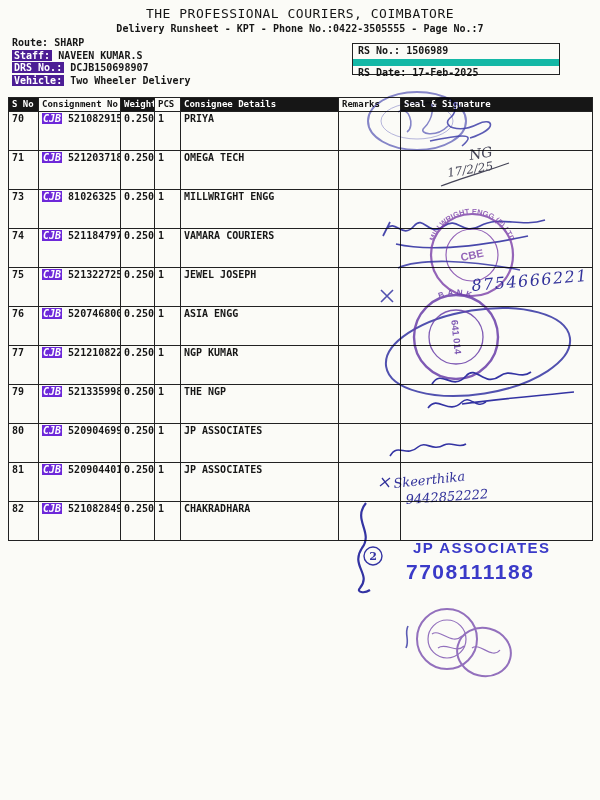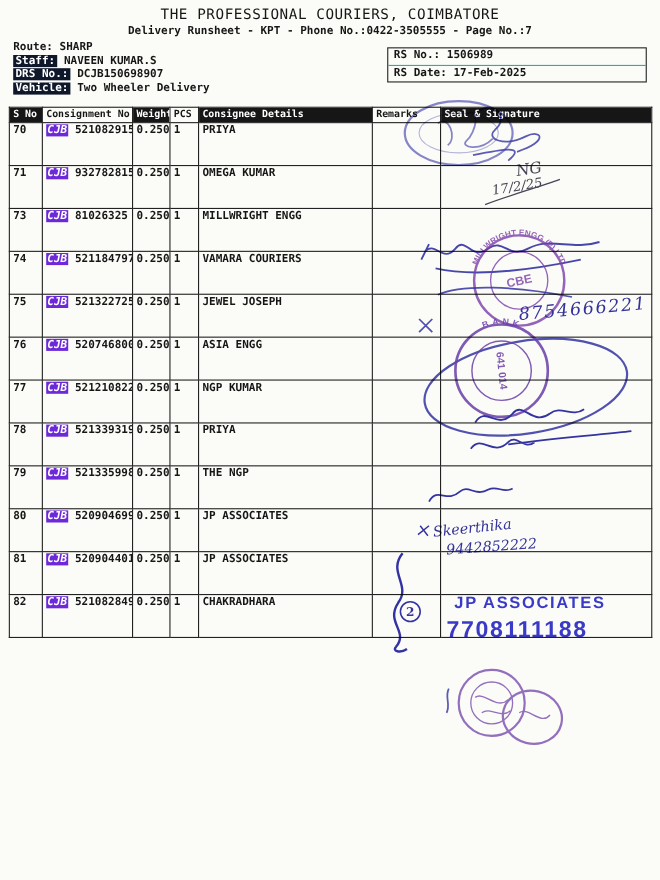--- a/index.html
+++ b/index.html
@@ -18,28 +18,28 @@
     text-align:center; font-size:13px; font-weight:normal; letter-spacing:.5px;
   }
   .subtitle {
     position:absolute; top:23px; left:0; width:100%;
     text-align:center; font-size:10px; font-weight:bold;
   }
   .meta {
     position:absolute; left:12px; top:37px;
     font-size:10px; font-weight:bold; line-height:12.5px;
   }
-  .lab-inv { background:#0f172a; color:#fff; padding:0 2px; }
+  .lab-inv { background:#4c1d95; color:#fff; padding:0 2px; }
   .rsbox {
-    position:absolute; left:352px; top:43px; width:236px;
+    position:absolute; left:352px; top:43px; width:208px;
     border:1px solid #222; font-size:10px; font-weight:bold;
     background:#fbfbf7;
   }
   .rsbox .r { padding:1px 5px; height:15px; }
-  .rsbox .r + .r { border-top:1px solid #14b8a6; }
+  .rsbox .r + .r { border-top:7px solid #14b8a6; }
   table.main {
     position:absolute; left:8px; top:97px; width:584px;
     border-collapse:collapse; table-layout:fixed;
   }
   th, td { border:1px solid #222; padding:1px 3px; vertical-align:top; text-align:left; overflow:hidden; }
   th { font-size:9px; height:14px; font-weight:bold; white-space:nowrap; }
   th.inv { background:#161616; color:#fff; }
   td { height:39px; font-size:10px; font-weight:bold; white-space:nowrap; }
   .cjb { background:#6d28d9; color:#fff; padding:0 1px;font-style:italic; }
   .overlay {
@@ -93,24 +93,24 @@
           <td>70</td>
           <td><span class="cjb">CJB</span> <span>521082915</span></td>
           <td>0.250</td>
           <td>1</td>
           <td>PRIYA</td>
           <td></td>
           <td></td>
         </tr>
       <tr>
           <td>71</td>
-          <td><span class="cjb">CJB</span> <span>932782815</span></td>
-          <td>0.250</td>
-          <td>1</td>
-          <td>OMEGA KUMAR</td>
+          <td><span class="cjb">CJB</span> <span>521203718</span></td>
+          <td>0.250</td>
+          <td>1</td>
+          <td>OMEGA TECH</td>
           <td></td>
           <td></td>
         </tr>
       <tr>
           <td>73</td>
           <td><span class="cjb">CJB</span> <span>81026325</span></td>
           <td>0.250</td>
           <td>1</td>
           <td>MILLWRIGHT ENGG</td>
           <td></td>
@@ -142,29 +142,20 @@
           <td>ASIA ENGG</td>
           <td></td>
           <td></td>
         </tr>
       <tr>
           <td>77</td>
           <td><span class="cjb">CJB</span> <span>521210822</span></td>
           <td>0.250</td>
           <td>1</td>
           <td>NGP KUMAR</td>
-          <td></td>
-          <td></td>
-        </tr>
-      <tr>
-          <td>78</td>
-          <td><span class="cjb">CJB</span> <span>521339319</span></td>
-          <td>0.250</td>
-          <td>1</td>
-          <td>PRIYA</td>
           <td></td>
           <td></td>
         </tr>
       <tr>
           <td>79</td>
           <td><span class="cjb">CJB</span> <span>521335998</span></td>
           <td>0.250</td>
           <td>1</td>
           <td>THE NGP</td>
           <td></td>

